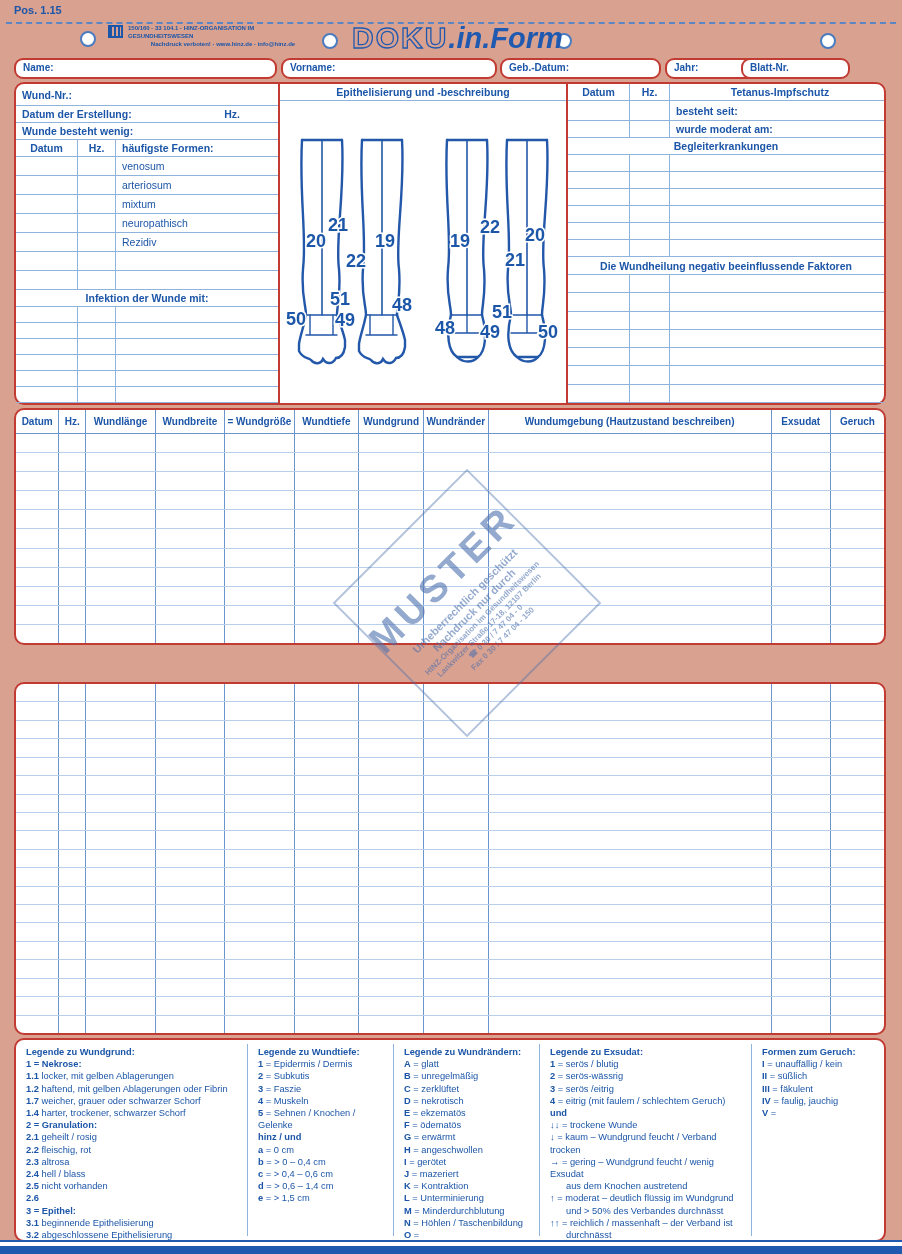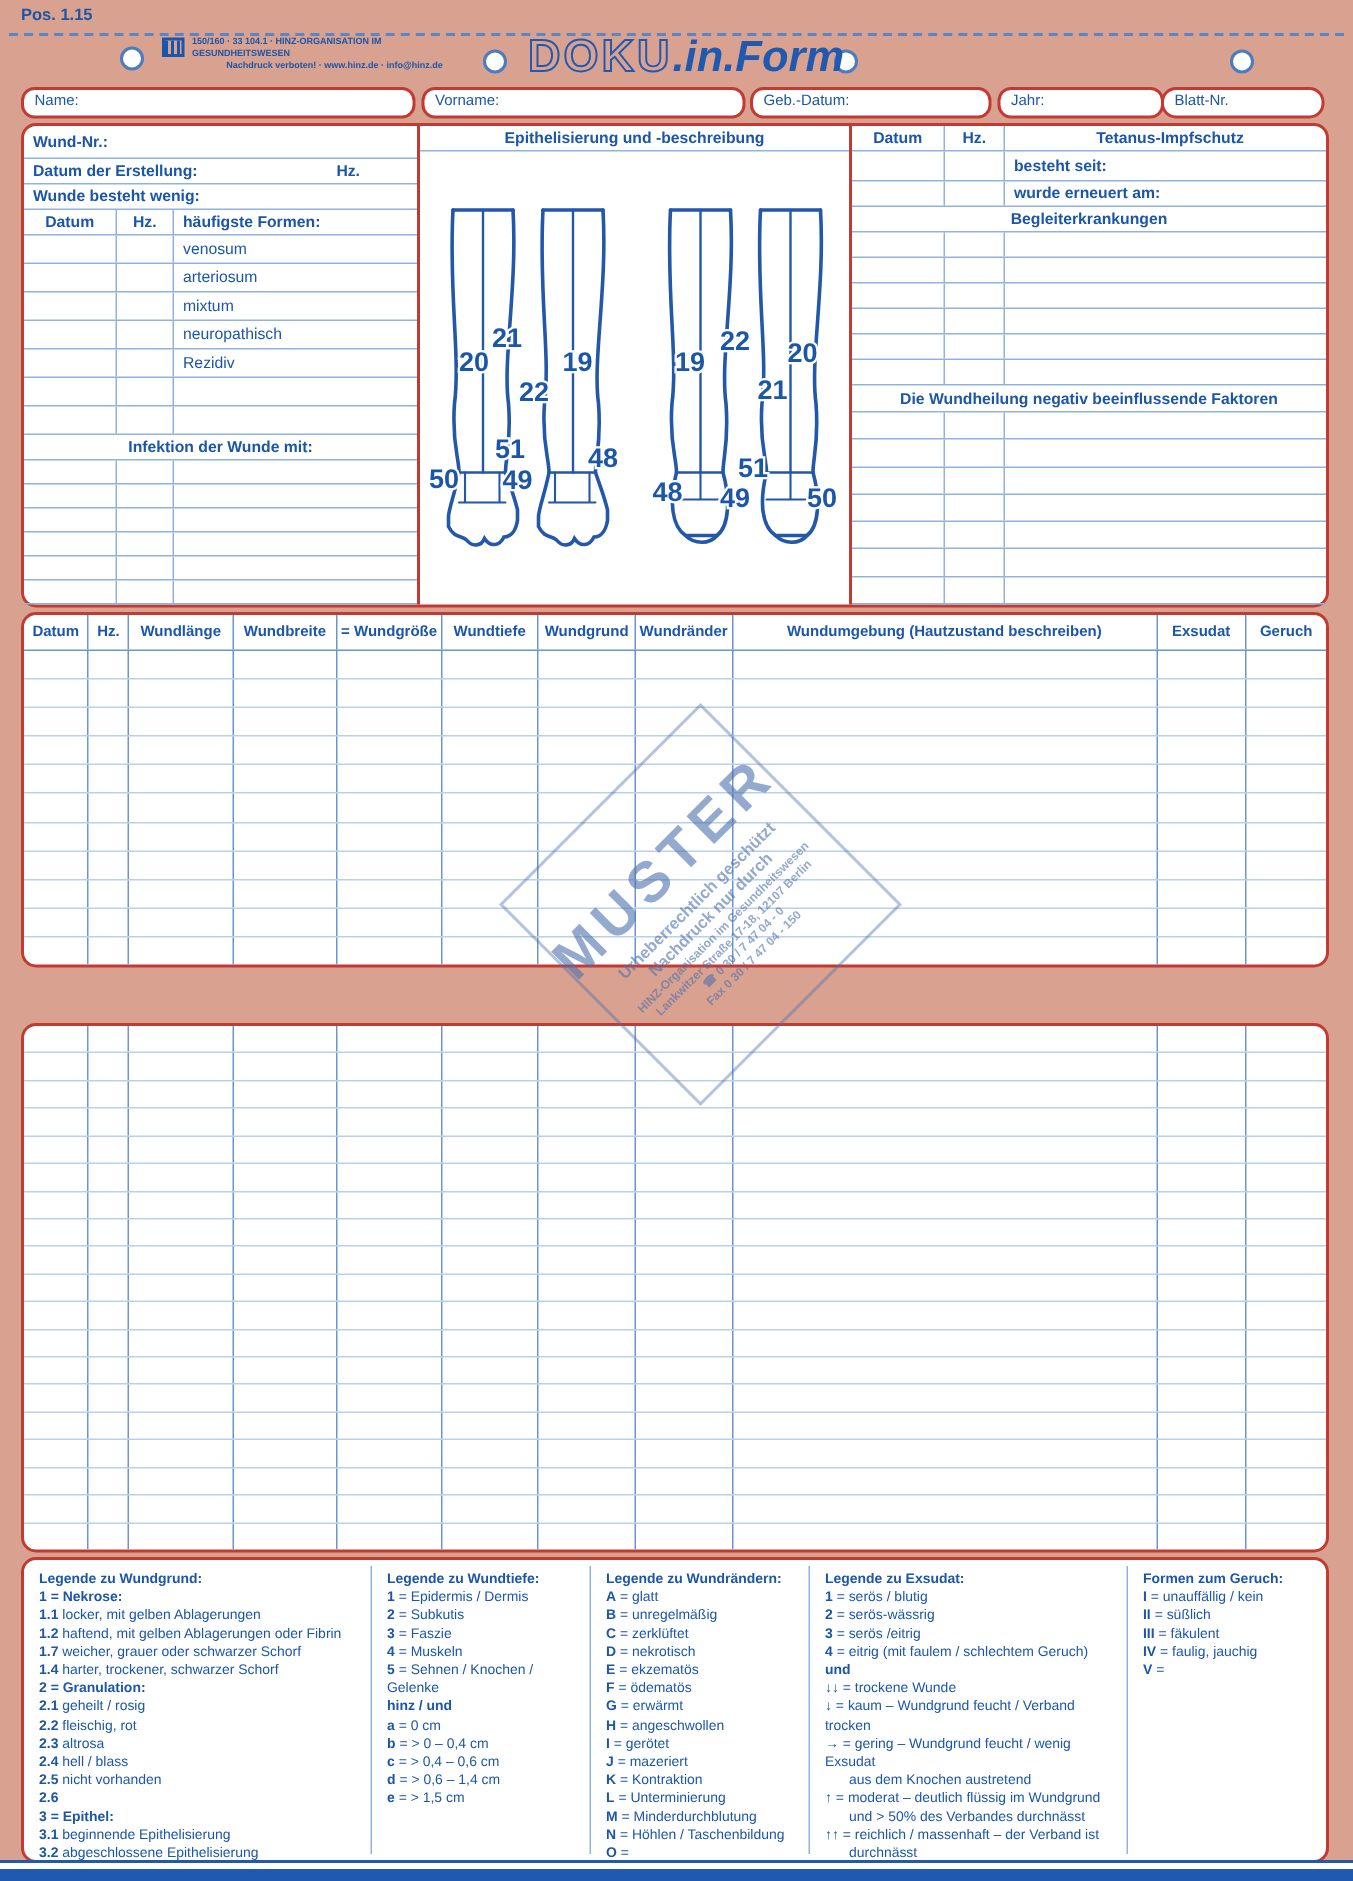--- a/index.html
+++ b/index.html
@@ -17,22 +17,22 @@
   .meta { position:absolute; left:128px; top:24px; width:190px; font-size:6px; line-height:8px; color:#1c56a8; font-weight:bold; }
   .meta div:nth-child(2){ text-align:center; }
   .logo { position:absolute; left:352px; top:21px; white-space:nowrap; }
   .logo-outline { font-size:30px; font-weight:bold; letter-spacing:2px; color:transparent; -webkit-text-stroke:1.3px #1f5ab0; }
   .logo-script { font-size:29px; font-weight:bold; font-style:italic; color:#1f5ab0; }
   .badge { position:absolute; left:588px; top:28px; height:24px; line-height:24px; padding:0 13px; background:#bc3430;
     color:#fff; font-size:14px; font-weight:bold; border-radius:13px; white-space:nowrap; }
 
   
   .pfield { position:absolute; top:58px; height:21px; background:#fff; border:2px solid #c23b33; border-radius:9px;
-    font-size:10px; font-weight:normal; color:#1c56a8; padding:2px 0 0 7px; }
-  .pf0{left:14px;width:263px;} .pf1{left:281px;width:216px;} .pf2{left:500px;width:161px;} .pf3{left:665px;width:111px;} .pf4{left:774px;width:109px;border-radius:10px;}
+    font-size:10px; font-weight:bold; color:#1c56a8; padding:2px 0 0 7px; }
+  .pf0{left:14px;width:263px;} .pf1{left:281px;width:216px;} .pf2{left:500px;width:161px;} .pf3{left:665px;width:111px;} .pf4{left:741px;width:109px;}
 
   
   .toppanel { position:absolute; left:14px; top:82px; width:872px; height:323px; background:#fff;
     border:2px solid #c23b33; border-radius:10px; display:flex; }
   .lcol { width:262px; display:flex; flex-direction:column; }
   .mcol { width:290px; border-left:2px solid #c23b33; border-right:2px solid #c23b33; display:flex; flex-direction:column; }
   .rcol { flex:1; display:flex; flex-direction:column; }
   .prow { border-bottom:1px solid #8fb3dd; display:flex; align-items:center; font-size:10.5px; color:#1c56a8; }
   .bold { font-weight:bold; }
   .h22{height:22px;} .h20{height:20px;} .h19{height:19px;} .h18{height:18px;} .h17{height:17px;} .flex1{flex:1;}
@@ -185,21 +185,21 @@
         <div class="pcell grow center" style="justify-content:center">Tetanus-Impfschutz</div>
       </div>
       <div class="prow h20 bold">
         <div class="pcell w62"></div>
         <div class="pcell w40"></div>
         <div class="pcell grow">besteht seit:</div>
       </div>
       <div class="prow h17 bold">
         <div class="pcell w62"></div>
         <div class="pcell w40"></div>
-        <div class="pcell grow">wurde erneuert am:</div>
+        <div class="pcell grow">wurde moderat am:</div>
       </div>
       <div class="prow h17 bold center">Begleiterkrankungen</div>
       <div id="right-comorbid" style="display:contents"><div class="prow h17">
             <div class="pcell w62"></div>
             <div class="pcell w40"></div>
             <div class="pcell grow"></div>
           </div><div class="prow h17">
             <div class="pcell w62"></div>
             <div class="pcell w40"></div>
             <div class="pcell grow"></div>

